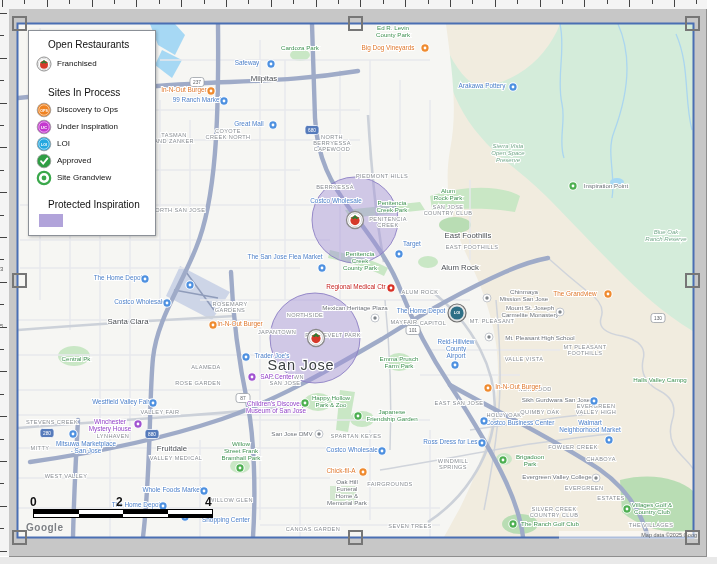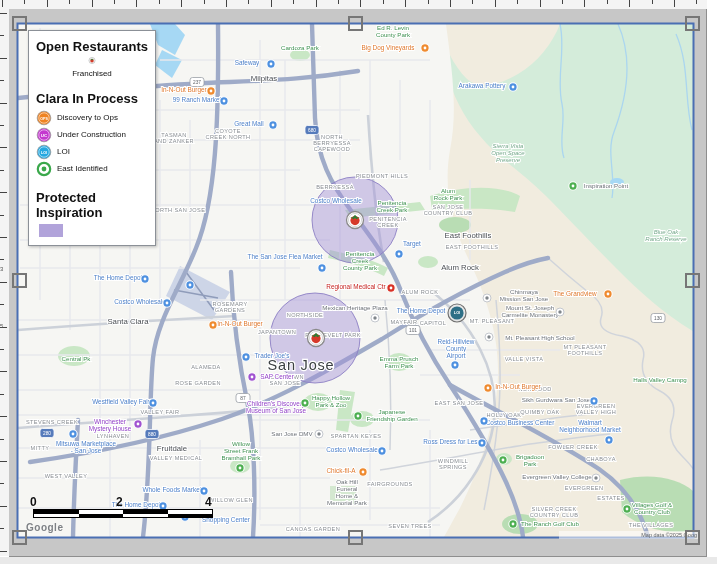--- a/index.html
+++ b/index.html
@@ -21,24 +21,24 @@
   .lb-purple{fill:#9241c7;font-size:6.4px;}
   .lb-gray{fill:#6d7278;font-size:6.2px;}
   .lb-park{fill:#3e9150;font-size:6.2px;}
   .lb-parkit{fill:#76a98c;font-size:6px;font-style:italic;}
   .lb-area{fill:#878c91;font-size:5.6px;letter-spacing:.4px;}
   .lb-town{fill:#4b4f54;font-size:7.8px;}
   .lb-city{fill:#3c4043;font-size:14.5px;letter-spacing:.8px;stroke-width:2.5px;}
   
   #legend{position:absolute;left:19px;top:21px;width:128px;background:#ffffff;border:1px solid #8b9097;
     box-shadow:1px 1px 3px rgba(0,0,0,.25);padding:5px 7px 8px 7px;box-sizing:border-box;}
-  .leg-title{font-size:13px;font-weight:bold;color:#111;margin:3px 0 3px 0;}
+  .leg-title{font-size:10px;font-weight:normal;color:#111;margin:3px 0 3px 12px;}
   .leg-title.mt{margin-top:13px;}
   .leg-row{display:flex;align-items:center;gap:5px;height:17px;}
-  .leg-row.big{height:21px;flex-direction:column;}
+  .leg-row.big{height:21px;}
   .leg-label{font-size:8px;color:#111;white-space:nowrap;}
   .leg-swatch{width:24px;height:13px;margin:4px 0 0 3px;}
   
   #scalebar{position:absolute;left:21px;top:486px;width:200px;height:46px;}
   .sb-num{position:absolute;top:0;font-size:12px;font-weight:bold;color:#111;text-shadow:0 0 2px #fff,0 0 2px #fff;}
   #sb-bar{position:absolute;left:3px;top:14px;width:180px;height:9px;border:1.5px solid #000;box-sizing:border-box;
     display:grid;grid-template-columns:repeat(4,1fr);grid-template-rows:1fr 1fr;background:#fff;}
   #sb-bar div{border:0;}
   .sb-b{background:#000;}
   .sb-w{background:#fff;}
@@ -620,51 +620,58 @@
         <div class="leg-title">Open Restaurants</div>
         <div class="leg-row big">
           <svg viewBox="-8 -8 16 16" width="16" height="16">
             <circle cx="0" cy="0" r="7" fill="#ffffff" stroke="#8f8f8f" stroke-width="1"></circle>
             <circle cx="0" cy="0" r="5.6" fill="none" stroke="#d5d5d5" stroke-width="0.8"></circle>
             <circle cx="0" cy="0.78" r="4" fill="#d63a2a"></circle>
             <path d="M0,-4.3 L1.8,-2.1 L4,-1.9000000000000001 L1.2,-0.3 L0,-1.5 L-1.2,-0.3 L-4,-1.9000000000000001 L-1.8,-2.1 Z" fill="#2f7d33"></path>
           </svg>
           <span class="leg-label">Franchised</span>
         </div>
-        <div class="leg-title mt">Clara In Process</div>
+        <div class="leg-title mt">Sites In Process</div>
         <div class="leg-row">
           <svg viewBox="-8 -8 16 16" width="16" height="16">
             <circle cx="0" cy="0" r="6.8" fill="#ef8322" stroke="#999999" stroke-width="0.8"></circle>
             <circle cx="0" cy="0" r="5.2" fill="none" stroke="rgba(255,255,255,0.55)" stroke-width="1"></circle>
             <text x="0" y="1.6" text-anchor="middle" font-size="3.6" font-weight="bold" fill="#ffffff" font-family="Liberation Sans, sans-serif">OPS</text>
           </svg>
           <span class="leg-label">Discovery to Ops</span>
         </div>
         <div class="leg-row">
           <svg viewBox="-8 -8 16 16" width="16" height="16">
             <circle cx="0" cy="0" r="6.8" fill="#c438cf" stroke="#999999" stroke-width="0.8"></circle>
             <circle cx="0" cy="0" r="5.2" fill="none" stroke="rgba(255,255,255,0.55)" stroke-width="1"></circle>
             <text x="0" y="1.6" text-anchor="middle" font-size="4.4" font-weight="bold" fill="#ffffff" font-family="Liberation Sans, sans-serif">UC</text>
           </svg>
-          <span class="leg-label">Under Construction</span>
+          <span class="leg-label">Under Inspiration</span>
         </div>
         <div class="leg-row">
           <svg viewBox="-8 -8 16 16" width="16" height="16">
             <circle cx="0" cy="0" r="6.8" fill="#25a8e0" stroke="#999999" stroke-width="0.8"></circle>
             <circle cx="0" cy="0" r="5.2" fill="none" stroke="rgba(255,255,255,0.55)" stroke-width="1"></circle>
             <text x="0" y="1.6" text-anchor="middle" font-size="3.6" font-weight="bold" fill="#ffffff" font-family="Liberation Sans, sans-serif">LOI</text>
           </svg>
           <span class="leg-label">LOI</span>
         </div>
         <div class="leg-row">
           <svg viewBox="-8 -8 16 16" width="16" height="16">
+            <circle cx="0" cy="0" r="6.8" fill="#2f9e44" stroke="#999999" stroke-width="0.8"></circle>
+            <path d="M-3,0.2 L-0.8,2.6 L3.4,-2.6" fill="none" stroke="#ffffff" stroke-width="1.8" stroke-linecap="round"></path>
+          </svg>
+          <span class="leg-label">Approved</span>
+        </div>
+        <div class="leg-row">
+          <svg viewBox="-8 -8 16 16" width="16" height="16">
             <circle cx="0" cy="0" r="6.2" fill="#ffffff" stroke="#3aa84b" stroke-width="2.2"></circle>
             <circle cx="0" cy="0" r="2.4" fill="#3aa84b"></circle>
           </svg>
-          <span class="leg-label">East Identified</span>
+          <span class="leg-label">Site Grandview</span>
         </div>
         <div class="leg-title mt">Protected Inspiration</div>
         <div class="leg-swatch" style="background: rgb(177, 163, 218);"></div>
       </div>
 
     <div id="scalebar">
       <span class="sb-num" style="left:0px">0</span>
       <span class="sb-num" style="left:86px">2</span>
       <span class="sb-num" style="left:175px">4</span>
       <div id="sb-bar">

